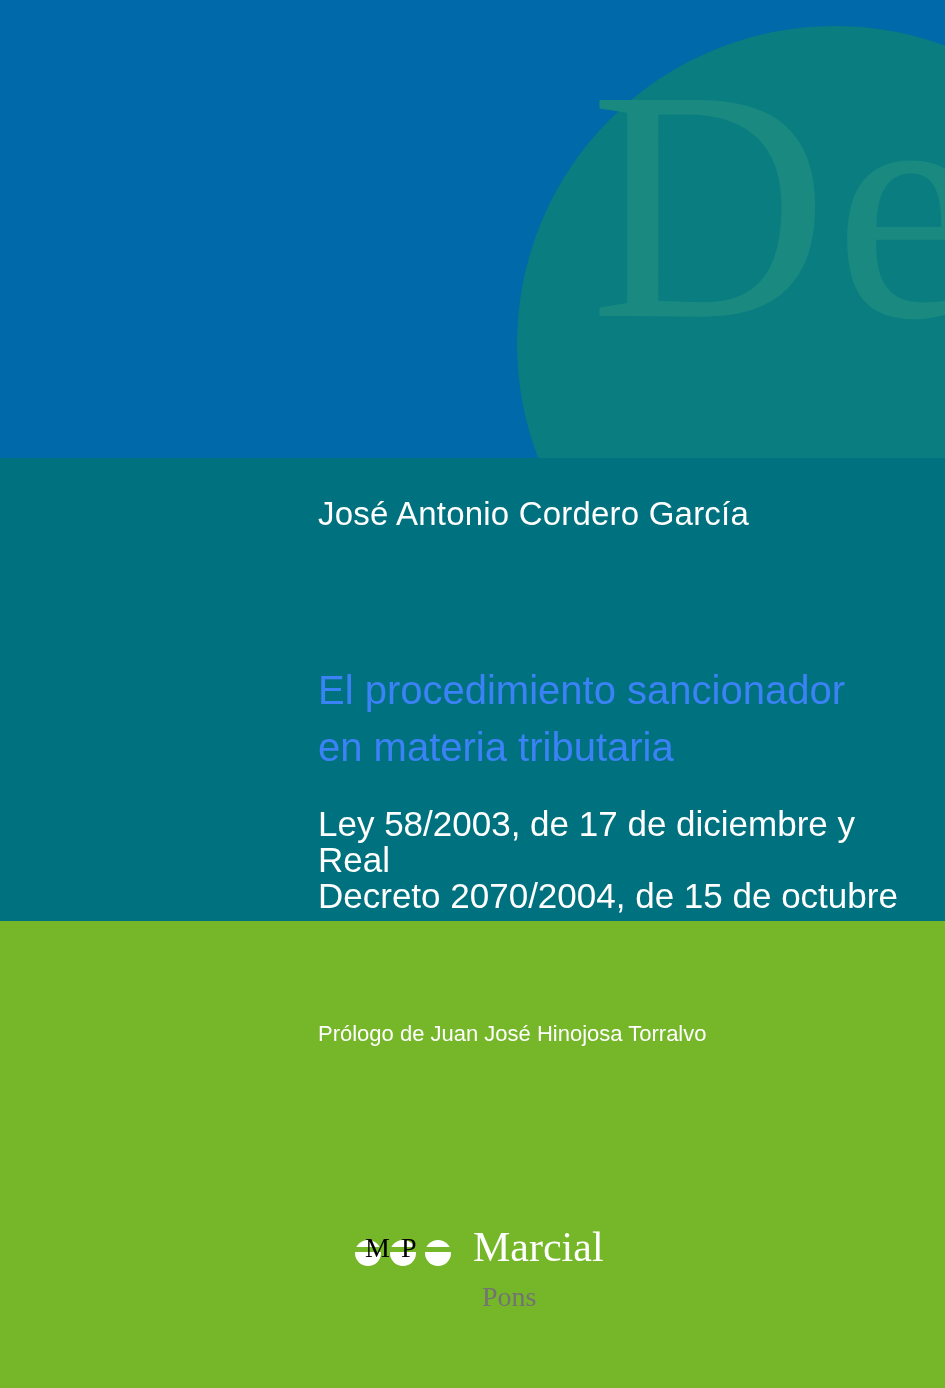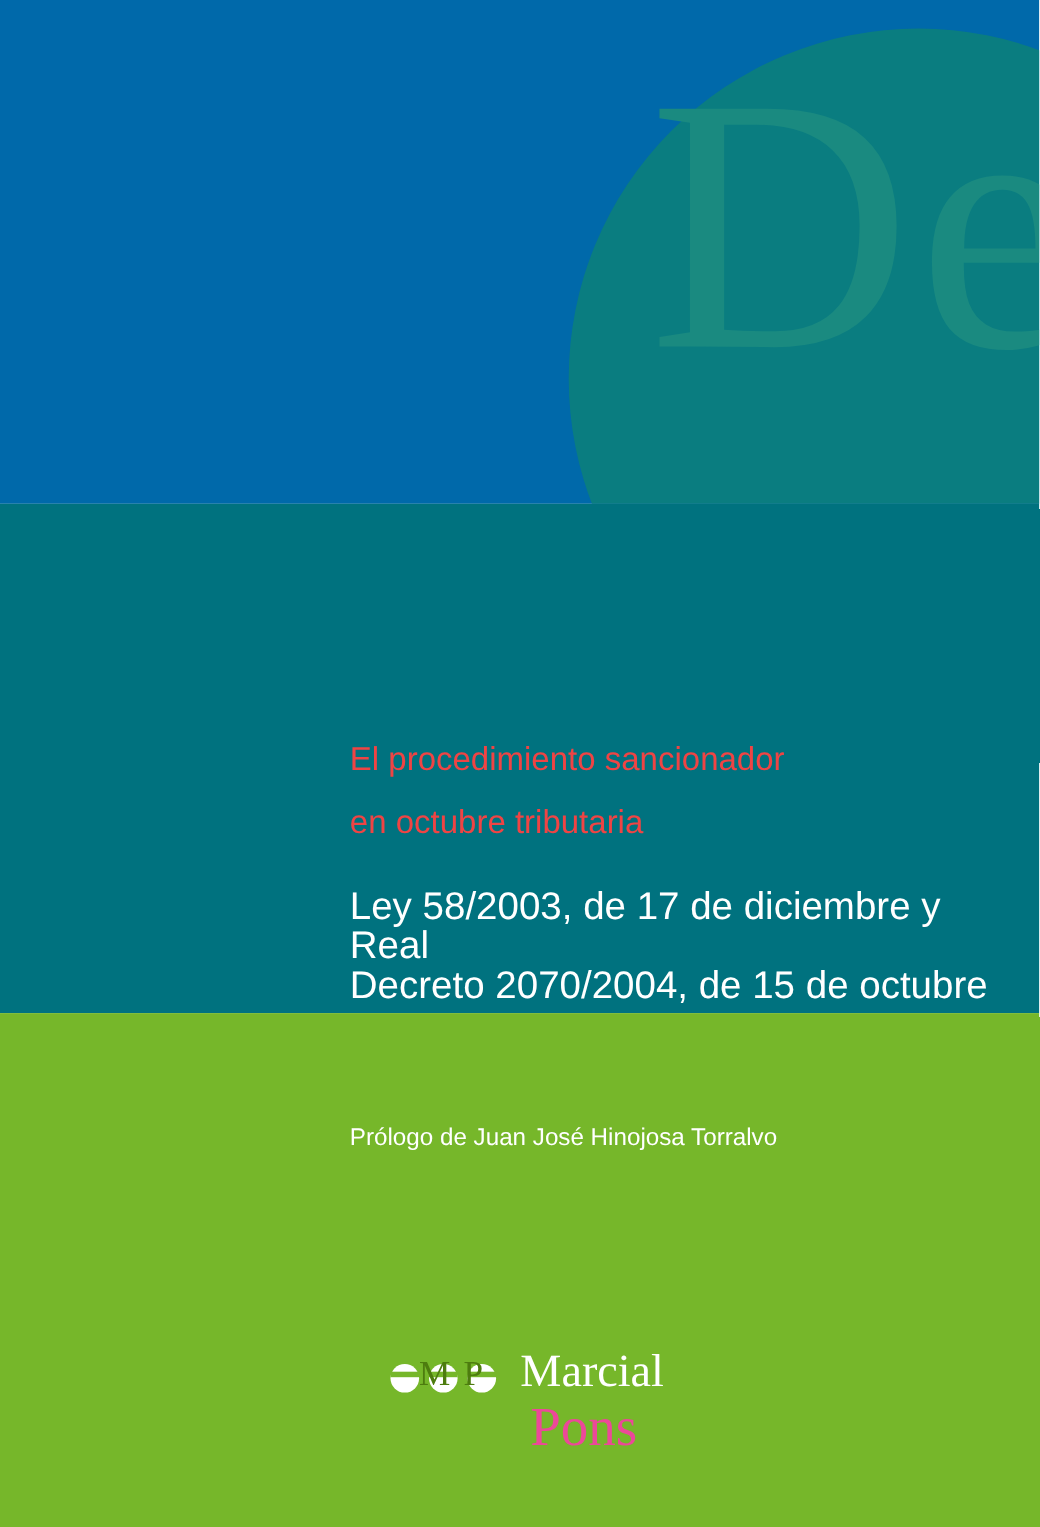--- a/index.html
+++ b/index.html
@@ -77,22 +77,22 @@
     font-size: 33px;
     line-height: 42px;
     font-weight: normal;
     letter-spacing: 0.2px;
   }
   .title {
     position: absolute;
     left: 318px;
     top: 662px;
     width: 600px;
-    color: #ef4444;
-    font-size: 30px;
+    color: #3b82f6;
+    font-size: 40px;
     line-height: 57px;
     font-weight: normal;
   }
   .subtitle {
     position: absolute;
     left: 318px;
     top: 806px;
     width: 600px;
     color: #ffffff;
     font-size: 35px;
@@ -124,26 +124,25 @@
     left: 0px;
     top: 6px;
     width: 105px;
     height: 40px;
   }
   .pub-letters {
     position: absolute;
     left: 10px;
     top: 2px;
     font-family: "Liberation Serif", serif;
-    font-size: 32px;
+    font-size: 28px;
     line-height: 36px;
-    color: #4d7c0f;
+    color: #000000;
     letter-spacing: 2px;
     white-space: nowrap;
-    margin-left: 16px;
   }
   .dot {
     position: absolute;
     top: 12px;
     width: 26px;
     height: 26px;
     border-radius: 50%;
     background: #ffffff;
   }
   .dot.d1 { left: 0px; }
@@ -167,43 +166,44 @@
     font-size: 42px;
     line-height: 50px;
     color: #ffffff;
     white-space: nowrap;
   }
   .publisher-name2 {
     position: absolute;
     left: 127px;
     top: 50px;
     font-family: "Liberation Serif", serif;
-    font-size: 50px;
+    font-size: 28px;
     line-height: 50px;
-    color: #ec4899;
+    color: #737373;
     white-space: nowrap;
   }
 </style>
 </head>
 <body>
 
 <div class="cover">
 
   <div class="band-blue">
     <div class="watermark-circle"></div>
     <div class="watermark-letters">De</div>
   </div>
 
   <div class="band-teal"></div>
   <div class="band-green"></div>
 
+  <div class="author">José Antonio Cordero García</div>
 
   <div class="title">
     <div>El procedimiento sancionador</div>
-    <div>en octubre tributaria</div>
+    <div>en materia tributaria</div>
   </div>
 
   <div class="subtitle">
     <div>Ley 58/2003, de 17 de diciembre y Real</div>
     <div>Decreto 2070/2004, de 15 de octubre</div>
   </div>
 
   <div class="prologue">Prólogo de Juan José Hinojosa Torralvo</div>
 
   <div class="publisher">

